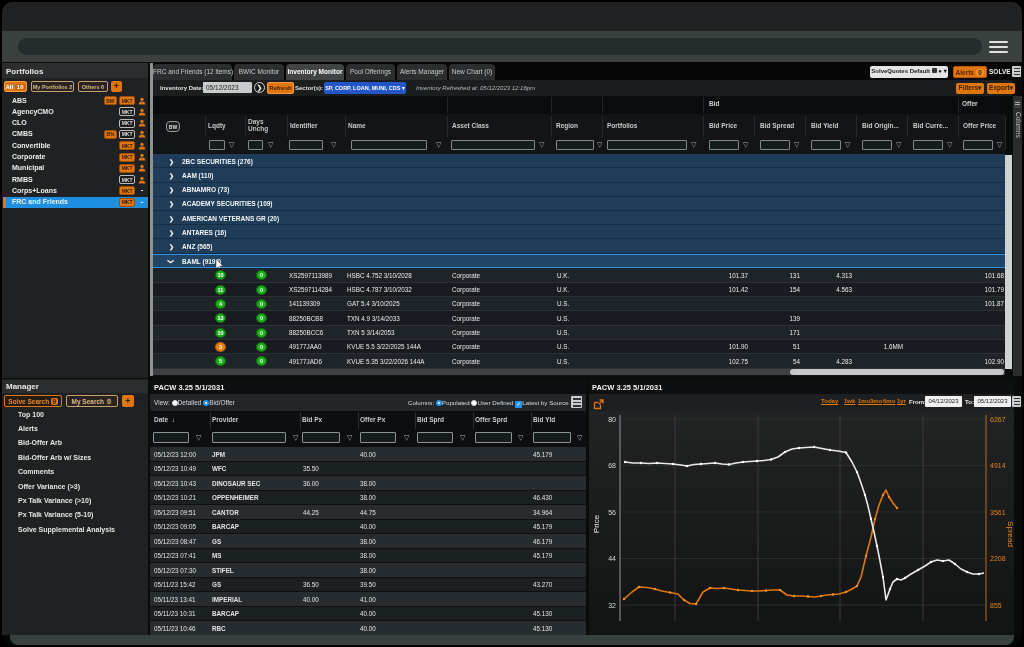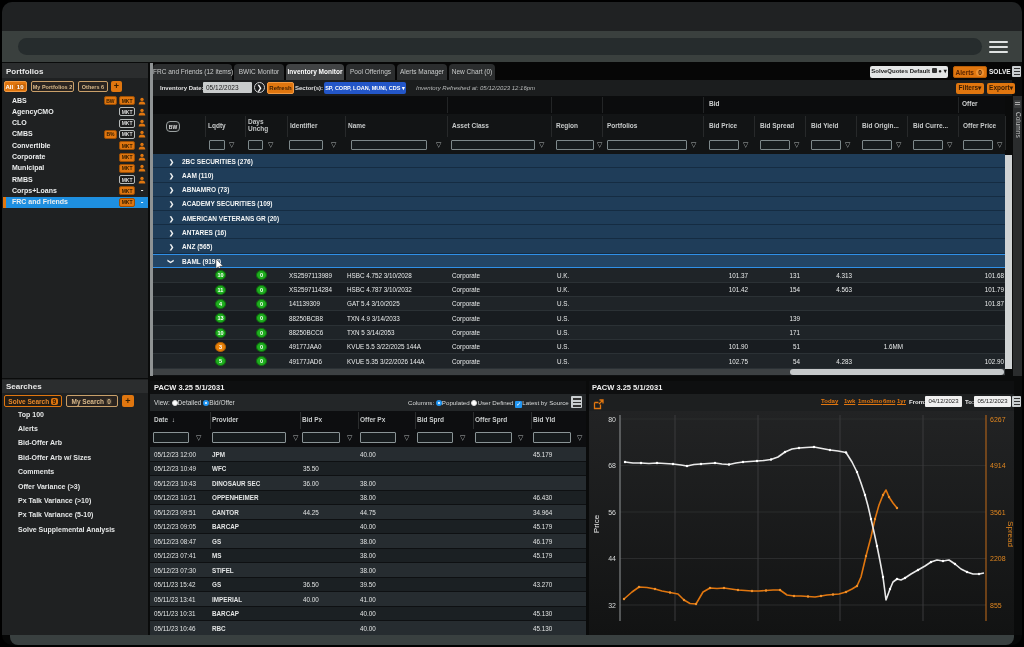--- a/index.html
+++ b/index.html
@@ -91,21 +91,21 @@
       <span style="position:absolute;right:2px;top:2px;width:8px;height:7px;color:#fff;font-weight:bold;font-size:8px;line-height:6px;text-align:center;">-</span>
     </div>
 <div style="position:absolute;left:1px;top:194.70000000000007px;width:145px;height:11.3px;background:#1e8fe0;font-size:7px;font-weight:bold;color:#eceeee;">
       <span style="position:absolute;left:0;top:0;width:3px;height:11.3px;background:#e0760f;"></span>
       <span style="position:absolute;left:9px;top:1.5px;">FRC and Friends</span>
       <span style="position:absolute;right:13px;top:1px;background:#e0760f;border:1px solid #9a4e05;border-radius:2px;font-size:5px;font-weight:bold;color:#3a2000;padding:0.5px 1.5px;">MKT</span>
       <span style="position:absolute;right:2px;top:2px;width:8px;height:7px;color:#fff;font-weight:bold;font-size:8px;line-height:6px;text-align:center;">-</span>
     </div>
 <div style="position:absolute;left:0px;top:377px;width:146px;height:256px;background:#1f2122;"></div>
 <div style="position:absolute;left:0px;top:378px;width:146px;height:13px;background:#2b2d2e;"></div>
-<div style="position:absolute;left:4px;top:380px;font-size:8px;font-weight:bold;color:#e8e8e8;">Searches</div>
+<div style="position:absolute;left:4px;top:380px;font-size:8px;font-weight:bold;color:#e8e8e8;">Manager</div>
 <div style="position:absolute;left:2px;top:393px;width:58px;height:12px;background:#241d15;border:1px solid #e0760f;border-radius:2px;font-size:6.5px;font-weight:bold;color:#e8882a;text-align:center;line-height:11px;">Solve Search&nbsp;<span style="background:#e0760f;color:#2a1600;border-radius:2px;padding:0 1.5px;">9</span></div>
 <div style="position:absolute;left:64px;top:393px;width:52px;height:12px;background:#2a2420;border:1px solid #c9a06a;border-radius:2px;font-size:6.5px;font-weight:bold;color:#d9b98a;text-align:center;line-height:11px;">My Search&nbsp;<span style="background:#3c342a;border-radius:2px;padding:0 1.5px;">0</span></div>
 <div style="position:absolute;left:120px;top:393px;width:12px;height:12px;background:#e0760f;border-radius:2px;font-size:9px;font-weight:bold;color:#3a2000;text-align:center;line-height:12px;">+</div>
 <div style="position:absolute;left:16px;top:408.5px;width:130px;font-size:7px;font-weight:bold;color:#e4e6e6;">Top 100</div>
 <div style="position:absolute;left:16px;top:422.9px;width:130px;font-size:7px;font-weight:bold;color:#e4e6e6;">Alerts</div>
 <div style="position:absolute;left:16px;top:437.29999999999995px;width:130px;font-size:7px;font-weight:bold;color:#e4e6e6;">Bid-Offer Arb</div>
 <div style="position:absolute;left:16px;top:451.69999999999993px;width:130px;font-size:7px;font-weight:bold;color:#e4e6e6;">Bid-Offer Arb w/ Sizes</div>
 <div style="position:absolute;left:16px;top:466.0999999999999px;width:130px;font-size:7px;font-weight:bold;color:#e4e6e6;">Comments</div>
 <div style="position:absolute;left:16px;top:480.4999999999999px;width:130px;font-size:7px;font-weight:bold;color:#e4e6e6;">Offer Variance (&gt;3)</div>
 <div style="position:absolute;left:16px;top:494.89999999999986px;width:130px;font-size:7px;font-weight:bold;color:#e4e6e6;">Px Talk Variance (&gt;10)</div>

